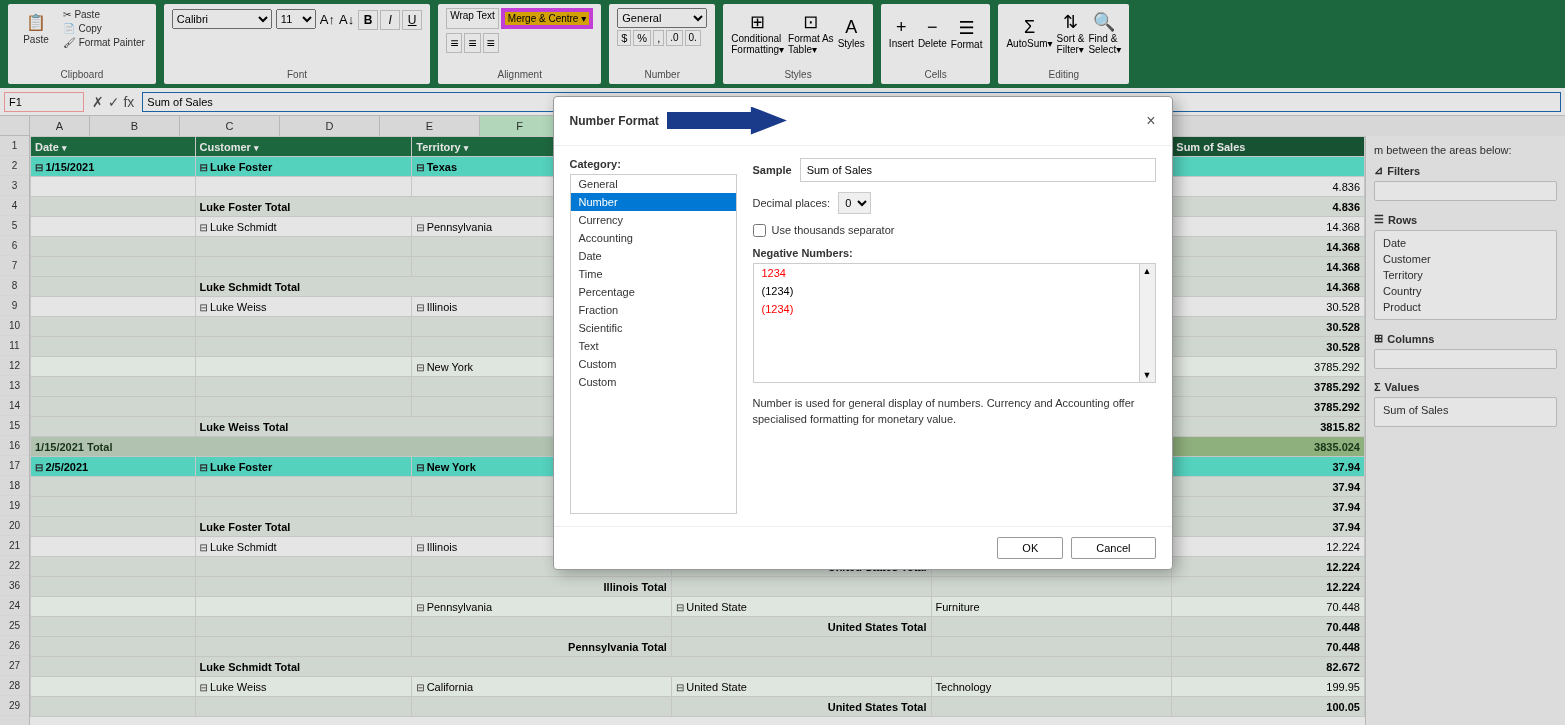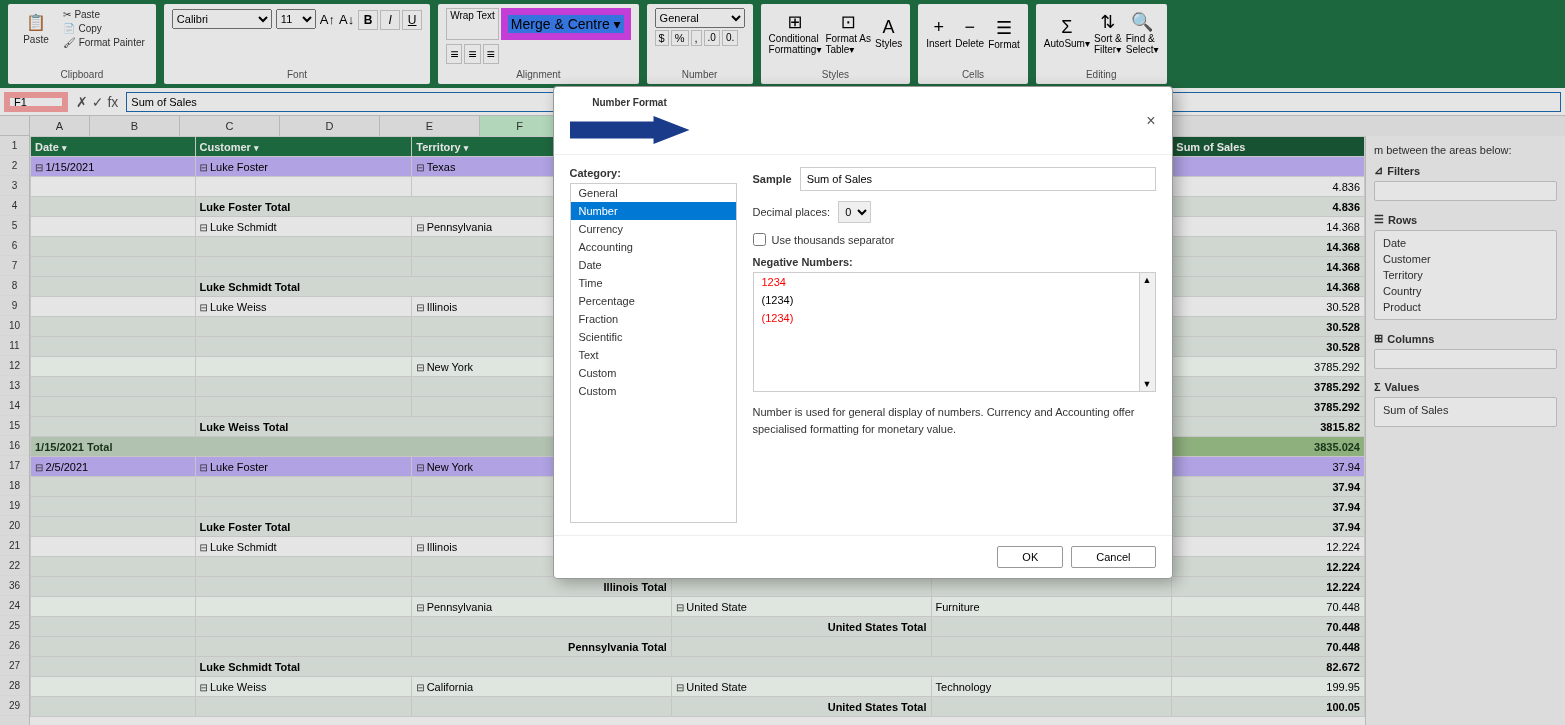--- a/index.html
+++ b/index.html
@@ -9,39 +9,39 @@
     .ribbon { background: #217346; height: 88px; display: flex; align-items: stretch; padding: 4px 8px; gap: 8px; }
     .ribbon-group { background: white; border-radius: 2px; padding: 4px 8px; display: flex; flex-direction: column; align-items: center; justify-content: space-between; min-width: 60px; }
     .ribbon-group-label { font-size: 10px; color: #555; margin-top: 2px; }
     .ribbon-btn { display: flex; flex-direction: column; align-items: center; font-size: 10px; color: #333; cursor: pointer; padding: 2px 4px; border-radius: 2px; }
     .ribbon-icon { width: 24px; height: 24px; display: flex; align-items: center; justify-content: center; font-size: 16px; }
     .ribbon-small-btns { display: flex; flex-direction: column; gap: 1px; }
     .ribbon-small-btn { font-size: 10px; color: #333; cursor: pointer; padding: 1px 3px; border-radius: 1px; display: flex; align-items: center; gap: 3px; }
 
     
     .formula-bar { background: white; height: 28px; display: flex; align-items: center; border-bottom: 1px solid #ccc; padding: 0 4px; gap: 4px; }
-    .name-box { width: 64px; border: 6px solid #fca5a5; height: 20px; font-size: 11px; padding: 0 4px; }
+    .name-box { width: 80px; border: 1px solid #fca5a5; height: 20px; font-size: 11px; padding: 0 4px; }
     .formula-icons { display: flex; align-items: center; gap: 4px; color: #555; font-size: 14px; padding: 0 4px; }
     .formula-content { flex: 1; border: 1px solid #1f6db5; height: 20px; font-size: 11px; padding: 0 4px; display: flex; align-items: center; }
     .col-header { border-right: 1px solid #ccc; text-align: center; font-size: 11px; color: #333; height: 20px; line-height: 20px; }
 
     
     .spreadsheet-container { display: flex; height: calc(725px - 88px - 28px - 20px); overflow: hidden; }
     .spreadsheet { flex: 1; overflow: hidden; background: white; }
     .row-headers { width: 30px; background: #f2f2f2; border-right: 1px solid #ccc; flex-shrink: 0; }
     .row-header { height: 20px; border-bottom: 1px solid #eee; font-size: 10px; text-align: center; line-height: 20px; color: #333; }
 
     
     .data-table { width: 100%; border-collapse: collapse; font-size: 11px; }
     .data-table td { border: 1px solid #ddd; padding: 2px 4px; height: 20px; white-space: nowrap; overflow: hidden; }
     .data-table .header-row td { background: #217346; color: white; font-weight: bold; }
     .data-table .header-row td.col-f { background: #1a5c38; }
     .data-table .subtotal-row td { background: #e8f0e8; font-weight: bold; }
     .data-table .grand-total-row td { background: #c6d9c6; font-weight: bold; color: #1a3a1a; }
-    .data-table .date-group td { background: #c4b5fd; font-weight: normal; }
+    .data-table .date-group td { background: #5eead4; font-weight: bold; }
     .data-table .data-row td { background: white; }
     .data-table .data-row:nth-child(even) td { background: #f9fff9; }
     .num-col { text-align: right !important; }
     .col-a { width: 60px; }
     .col-b { width: 90px; }
     .col-c { width: 100px; }
     .col-d { width: 100px; }
     .col-e { width: 100px; }
     .col-f { width: 80px; background: #e8f5e0; }
     .col-g { width: 60px; }
@@ -51,21 +51,21 @@
     .right-panel { width: 200px; background: #f5f5f5; border-left: 1px solid #ccc; padding: 8px; overflow-y: auto; flex-shrink: 0; }
     .panel-section { margin-bottom: 12px; }
     .panel-section-title { font-weight: bold; font-size: 11px; color: #333; margin-bottom: 4px; display: flex; align-items: center; gap: 4px; }
     .panel-field-list { border: 1px solid #ccc; background: white; padding: 4px; min-height: 30px; border-radius: 2px; }
     .panel-field { font-size: 11px; color: #333; padding: 2px 4px; cursor: pointer; }
 
     
     .modal-overlay { position: fixed; top: 0; left: 0; width: 100%; height: 100%; background: rgba(0,0,0,0.1); z-index: 100; display: flex; align-items: center; justify-content: center; }
     .modal { background: white; border: 1px solid #999; border-radius: 4px; width: 620px; padding: 0; box-shadow: 4px 4px 16px rgba(0,0,0,0.3); position: relative; left: 80px; top: -30px; }
     .modal-header { display: flex; align-items: center; justify-content: space-between; padding: 10px 16px; border-bottom: 1px solid #eee; }
-    .modal-title { font-size: 10px; font-weight: bold; color: #333; display: flex; align-items: center; gap: 8px; flex-direction: column; }
+    .modal-title { font-size: 12px; font-weight: bold; color: #333; display: flex; align-items: center; gap: 8px; }
     .modal-arrow { display: inline-block; width: 120px; height: 28px; position: relative; }
     .arrow-shape { width: 120px; height: 28px; background: #1a3a8a; clip-path: polygon(0% 20%, 70% 20%, 70% 0%, 100% 50%, 70% 100%, 70% 80%, 0% 80%); }
     .modal-close { cursor: pointer; font-size: 16px; color: #555; border: none; background: none; }
     .modal-body { display: flex; padding: 12px 16px; gap: 16px; }
     .modal-left { width: 167px; flex-shrink: 0; }
     .category-label { font-size: 11px; color: #333; margin-bottom: 4px; font-weight: bold; }
     .category-list { border: 1px solid #ccc; height: 340px; overflow-y: auto; background: white; }
     .category-item { padding: 3px 8px; font-size: 11px; cursor: pointer; color: #333; }
     .category-item.selected { background: #0078d4; color: white; }
     .modal-right { flex: 1; }
@@ -132,21 +132,21 @@
         <button style="text-decoration:underline; font-size:12px; border:1px solid #ccc; background:white; width:20px; height:20px; cursor:pointer;">U</button>
       </div>
     </div>
     <span class="ribbon-group-label">Font</span>
   </div>
 
   <div class="ribbon-group" style="min-width:120px;">
     <div style="display:flex; flex-direction:column; gap:2px;">
       <div style="display:flex; gap:2px;">
         <span style="font-size:10px; border:1px solid #ccc; background:white; padding:1px 3px; cursor:pointer;">Wrap Text</span>
-        <span style="font-size:14px; border:7px solid #d946ef; background:#3b82f6; padding:1px 3px; cursor:pointer;">Merge &amp; Centre ▾</span>
+        <span style="font-size:10px; border:4px solid #d946ef; background:#eab308; padding:1px 3px; cursor:pointer;">Merge &amp; Centre ▾</span>
       </div>
       <div style="display:flex; gap:2px; margin-top:2px;">
         <span style="cursor:pointer; font-size:14px; border:1px solid #ccc; padding:1px 3px;">≡</span>
         <span style="cursor:pointer; font-size:14px; border:1px solid #ccc; padding:1px 3px;">≡</span>
         <span style="cursor:pointer; font-size:14px; border:1px solid #ccc; padding:1px 3px;">≡</span>
       </div>
     </div>
     <span class="ribbon-group-label">Alignment</span>
   </div>
 

